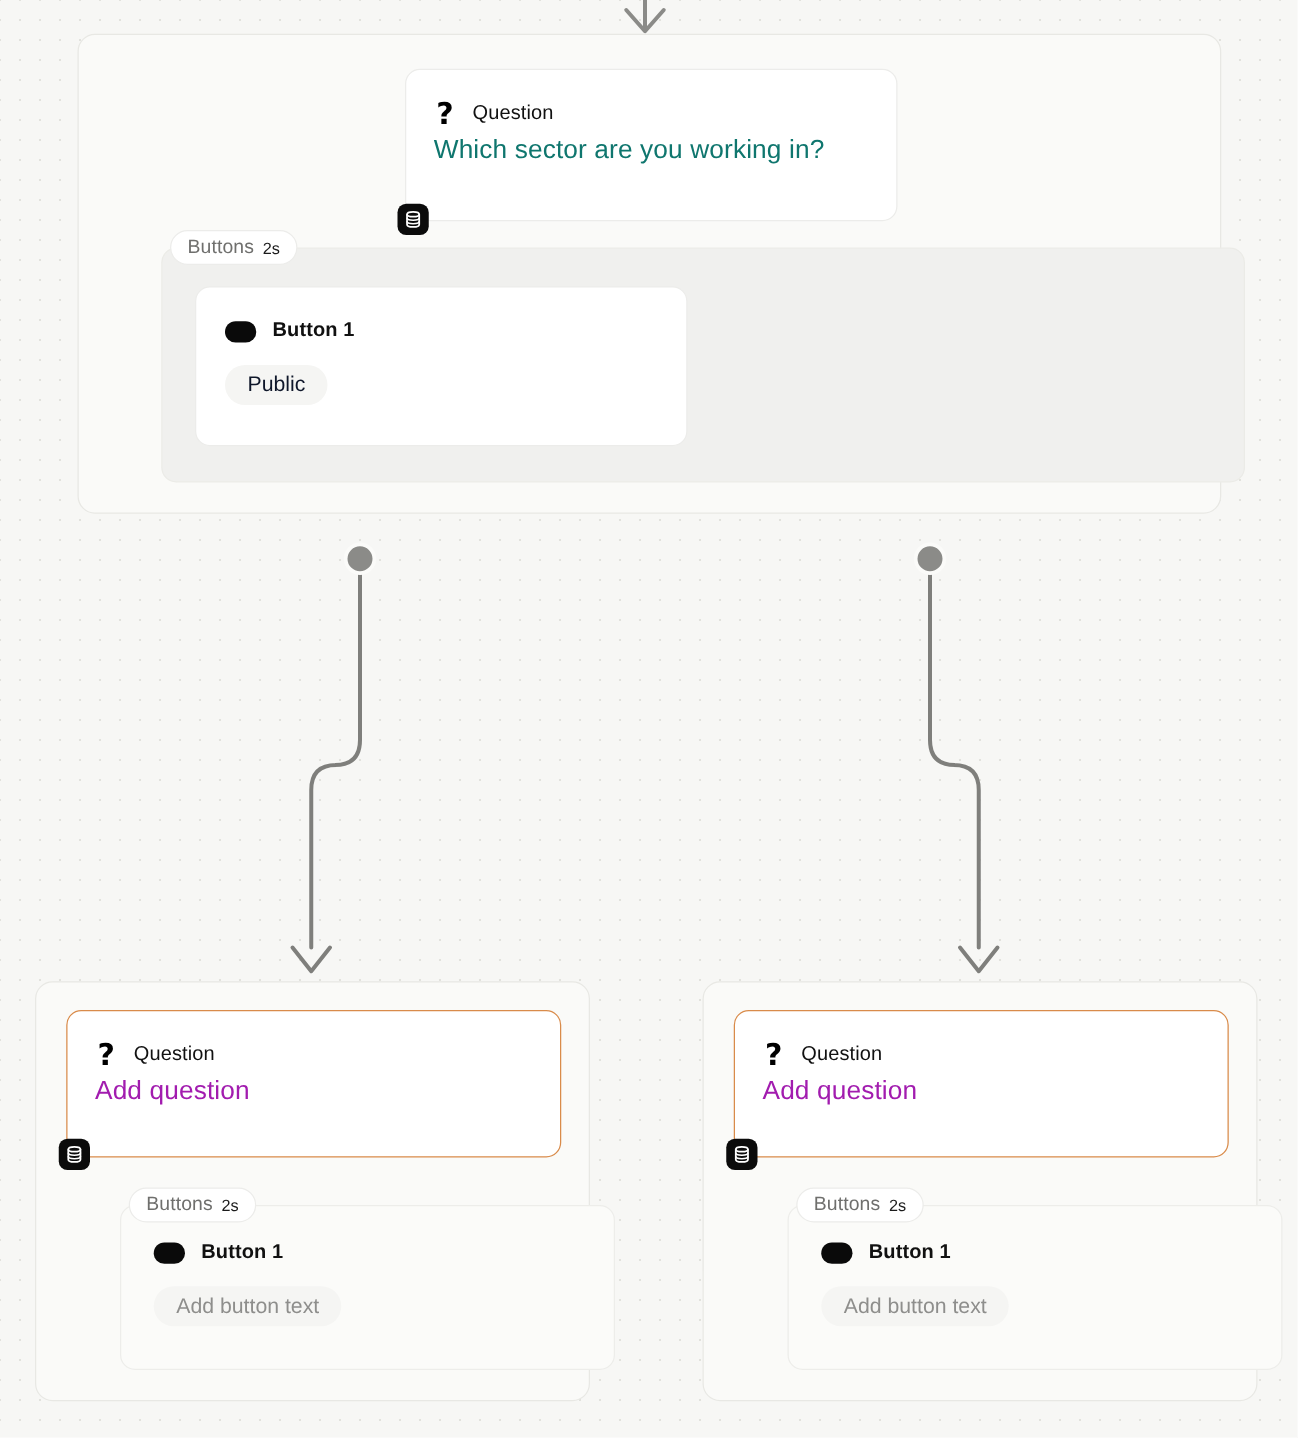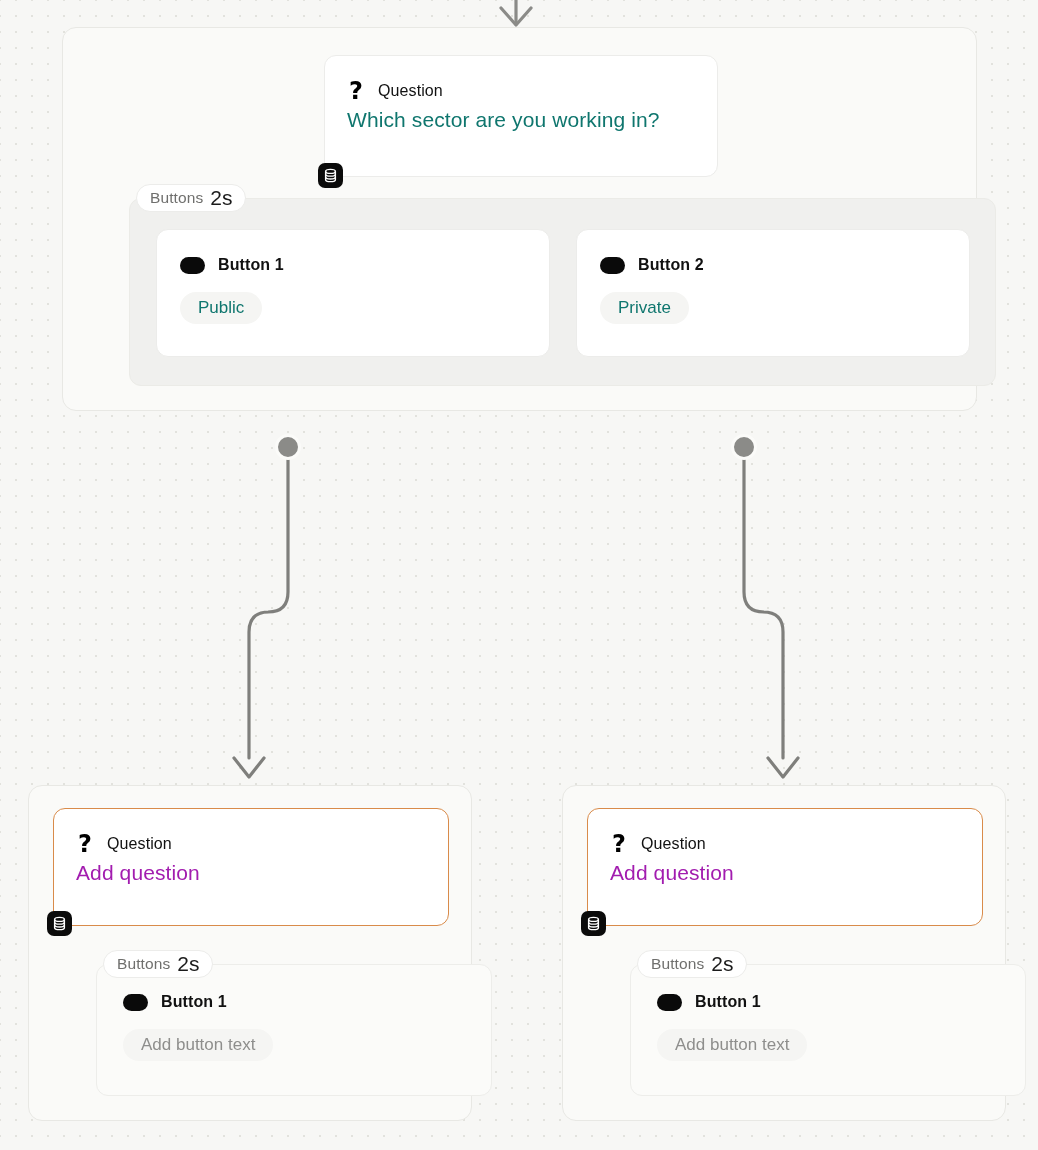--- a/index.html
+++ b/index.html
@@ -43,21 +43,21 @@
     height: 28px;
     display: flex; align-items: center; gap: 7px;
     padding: 0 13px;
     background: #ffffff;
     border: 1px solid #ececea;
     border-radius: 14px;
     white-space: nowrap;
     z-index: 5;
   }
   .section-badge .sb-name { font-size: 15.5px; color: #6f6f6d; letter-spacing: .1px; }
-  .section-badge .sb-time { font-size: 21px; color: #1b1b1b; }
+  .section-badge .sb-time { font-size: 13px; color: #1b1b1b; }
 
   
   .card {
     position: absolute;
     background: #ffffff;
     border: 1px solid #ececea;
     border-radius: 12px;
   }
   .card.accent { border: 1.6px solid #d98b4a; }
 
@@ -102,21 +102,21 @@
   }
   .btn-head .bh-label { font-size: 16px; color: #111111; font-weight: 600; letter-spacing: .1px; }
   .value-pill {
     position: absolute;
     height: 32px;
     display: flex; align-items: center;
     padding: 0 18px;
     background: #f5f5f3;
     border-radius: 16px;
     font-size: 17px;
-    color: #0f766e;
+    color: #0f172a;
     white-space: nowrap;
   }
   .value-pill.placeholder { color: #8e8e8c; justify-content: center; }
 
   svg.wires { position: absolute; inset: 0; width: 1038px; height: 1150px; pointer-events: none; }
   .dot-handle { position: absolute; width: 26px; height: 26px; border-radius: 50%;
                 background: #8b8b88; border: 3px solid #fbfbf9; }
 </style>
 </head>
 <body>
@@ -171,29 +171,20 @@
       <div class="card" style="left:26px; top:30px; width:394px; height:128px;">
         <div class="btn-head" style="left:23px; top:26px;">
           <span class="pill-ico"></span>
           <span class="bh-label">Button 1</span>
         </div>
         <div class="value-pill" style="left:23px; top:62px;">
           <span>Public</span>
         </div>
       </div>
 
-      <div class="card" style="left:446px; top:30px; width:394px; height:128px;">
-        <div class="btn-head" style="left:23px; top:26px;">
-          <span class="pill-ico"></span>
-          <span class="bh-label">Button 2</span>
-        </div>
-        <div class="value-pill" style="left:23px; top:62px;">
-          <span>Private</span>
-        </div>
-      </div>
     </div>
   </div>
 
   <div class="group-box" style="left:28px; top:785px; width:444px; height:336px;">
 
     <div class="card accent" style="left:24px; top:22px; width:396px; height:118px;">
       <div class="q-head">
         <span class="qmark">?</span>
         <span class="q-label">Question</span>
       </div>

